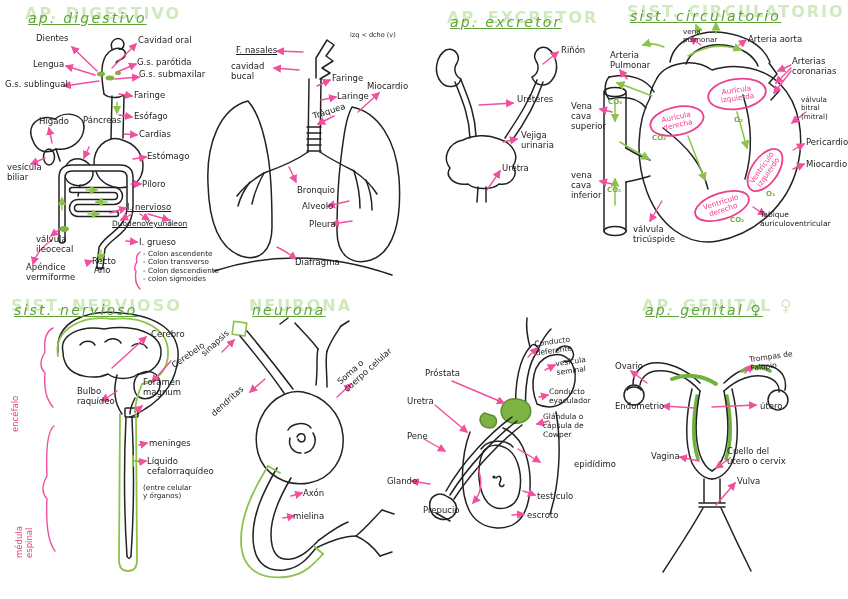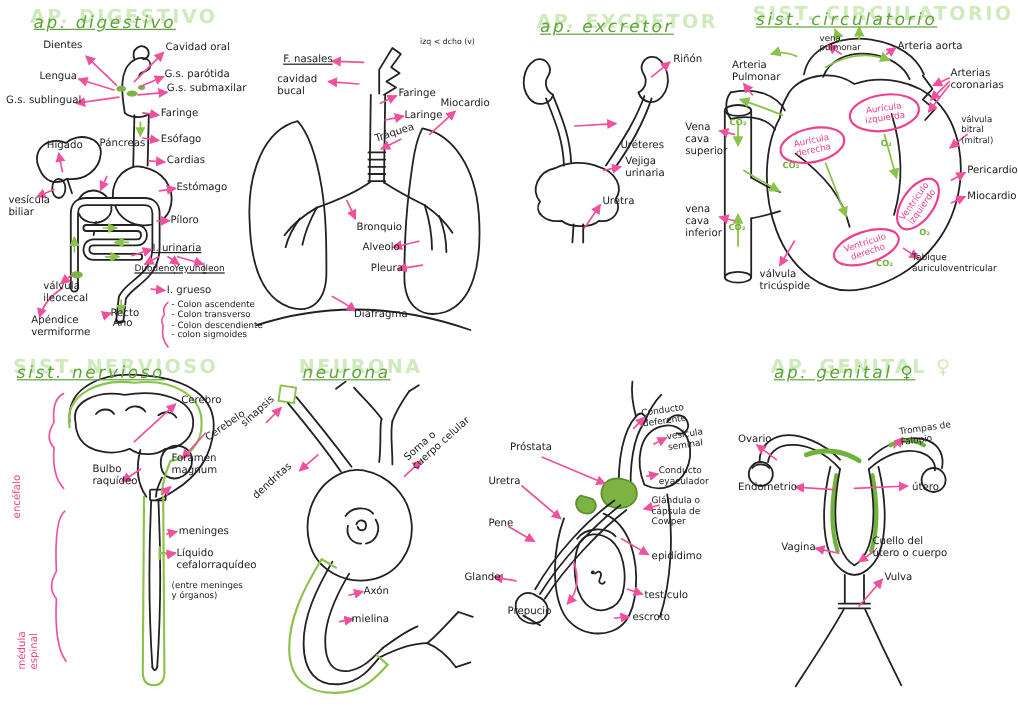--- a/index.html
+++ b/index.html
@@ -368,21 +368,21 @@
 <div class="lbl" style="left:5px;top:79px">G.s. sublingual</div>
 <div class="lbl" style="left:134px;top:90px">Faringe</div>
 <div class="lbl" style="left:134px;top:111px">Esófago</div>
 <div class="lbl" style="left:39px;top:116px">Hígado</div>
 <div class="lbl" style="left:83px;top:115px">Páncreas</div>
 <div class="lbl" style="left:139px;top:129px">Cardias</div>
 <div class="lbl" style="left:147px;top:151px">Estómago</div>
 <div class="lbl" style="left:7px;top:162px">vesícula
 biliar</div>
 <div class="lbl" style="left:142px;top:179px">Píloro</div>
-<div class="lbl und" style="left:127px;top:202px">I. urinaria</div>
+<div class="lbl und" style="left:127px;top:202px">I. nervioso</div>
 <div class="lbl und s75" style="left:112px;top:220px">Duodeno</div>
 <div class="lbl und s75" style="left:145px;top:220px">Yeyuno</div>
 <div class="lbl und s75" style="left:169px;top:220px">Íleon</div>
 <div class="lbl" style="left:36px;top:234px">válvula
 ileocecal</div>
 <div class="lbl" style="left:139px;top:237px">I. grueso</div>
 <div class="lbl s72" style="left:143px;top:250px">- Colon ascendente
 - Colon transverso
 - Colon descendiente
 - colon sigmoides</div>
@@ -398,21 +398,21 @@
 <div class="lbl" style="left:332px;top:73px">Faringe</div>
 <div class="lbl" style="left:337px;top:91px">Laringe</div>
 <div class="lbl" style="left:312px;top:106px;transform:rotate(-18deg)">Tráquea</div>
 <div class="lbl" style="left:367px;top:81px">Miocardio</div>
 <div class="lbl" style="left:297px;top:185px">Bronquio</div>
 <div class="lbl" style="left:302px;top:201px">Alveolo</div>
 <div class="lbl" style="left:309px;top:219px">Pleura</div>
 <div class="lbl" style="left:295px;top:257px">Diafragma</div>
 
 <div class="lbl" style="left:561px;top:45px">Riñón</div>
-<div class="lbl" style="left:517px;top:116px">Uréteres</div>
+<div class="lbl" style="left:517px;top:94px">Uréteres</div>
 <div class="lbl" style="left:521px;top:130px">Vejiga
 urinaria</div>
 <div class="lbl" style="left:502px;top:163px">Uretra</div>
 
 <div class="lbl s72" style="left:683px;top:28px">vena
 pulmonar</div>
 <div class="lbl" style="left:748px;top:34px">Arteria aorta</div>
 <div class="lbl" style="left:610px;top:50px">Arteria
 Pulmonar</div>
 <div class="lbl" style="left:792px;top:56px">Arterias
@@ -452,21 +452,21 @@
 espinal</div>
 <div class="lbl" style="left:151px;top:329px">Cerebro</div>
 <div class="lbl" style="left:169px;top:350px;transform:rotate(-35deg)">Cerebelo</div>
 <div class="lbl" style="left:77px;top:386px">Bulbo
 raquídeo</div>
 <div class="lbl" style="left:143px;top:377px">Foramen
 magnum</div>
 <div class="lbl" style="left:149px;top:438px">meninges</div>
 <div class="lbl" style="left:147px;top:456px">Líquido
 cefalorraquídeo</div>
-<div class="lbl s72" style="left:143px;top:484px">(entre meninges
+<div class="lbl s72" style="left:143px;top:484px">(entre celular
 y órganos)</div>
 
 <div class="lbl" style="left:198px;top:338px;transform:rotate(-42deg)">sinapsis</div>
 <div class="lbl" style="left:207px;top:396px;transform:rotate(-42deg)">dendritas</div>
 <div class="lbl" style="left:334px;top:356px;transform:rotate(-42deg)">Soma o
 cuerpo celular</div>
 <div class="lbl" style="left:303px;top:488px">Axón</div>
 <div class="lbl" style="left:293px;top:511px">mielina</div>
 
 <div class="lbl s75" style="left:535px;top:338px;transform:rotate(-8deg)">Conducto
@@ -476,27 +476,27 @@
 <div class="lbl" style="left:425px;top:368px">Próstata</div>
 <div class="lbl" style="left:407px;top:396px">Uretra</div>
 <div class="lbl s75" style="left:549px;top:388px">Conducto
 eyaculador</div>
 <div class="lbl s75" style="left:543px;top:413px">Glándula o
 cápsula de
 Cowper</div>
 <div class="lbl" style="left:407px;top:431px">Pene</div>
 <div class="lbl" style="left:387px;top:476px">Glande</div>
 <div class="lbl" style="left:423px;top:505px">Prepucio</div>
-<div class="lbl" style="left:543px;top:459px">epidídimo</div>
+<div class="lbl" style="left:574px;top:459px">epidídimo</div>
 <div class="lbl" style="left:537px;top:491px">testículo</div>
 <div class="lbl" style="left:527px;top:510px">escroto</div>
 
 <div class="lbl" style="left:615px;top:361px">Ovario</div>
 <div class="lbl s75" style="left:750px;top:353px;transform:rotate(-8deg)">Trompas de
 Falopio</div>
 <div class="lbl" style="left:615px;top:401px">Endometrio</div>
 <div class="lbl" style="left:760px;top:401px">útero</div>
 <div class="lbl" style="left:651px;top:451px">Vagina</div>
 <div class="lbl" style="left:727px;top:446px">Cuello del
-útero o cuerpo</div>
+útero o cervix</div>
 <div class="lbl" style="left:737px;top:476px">Vulva</div>
 
 </div>
 
 </body></html>

